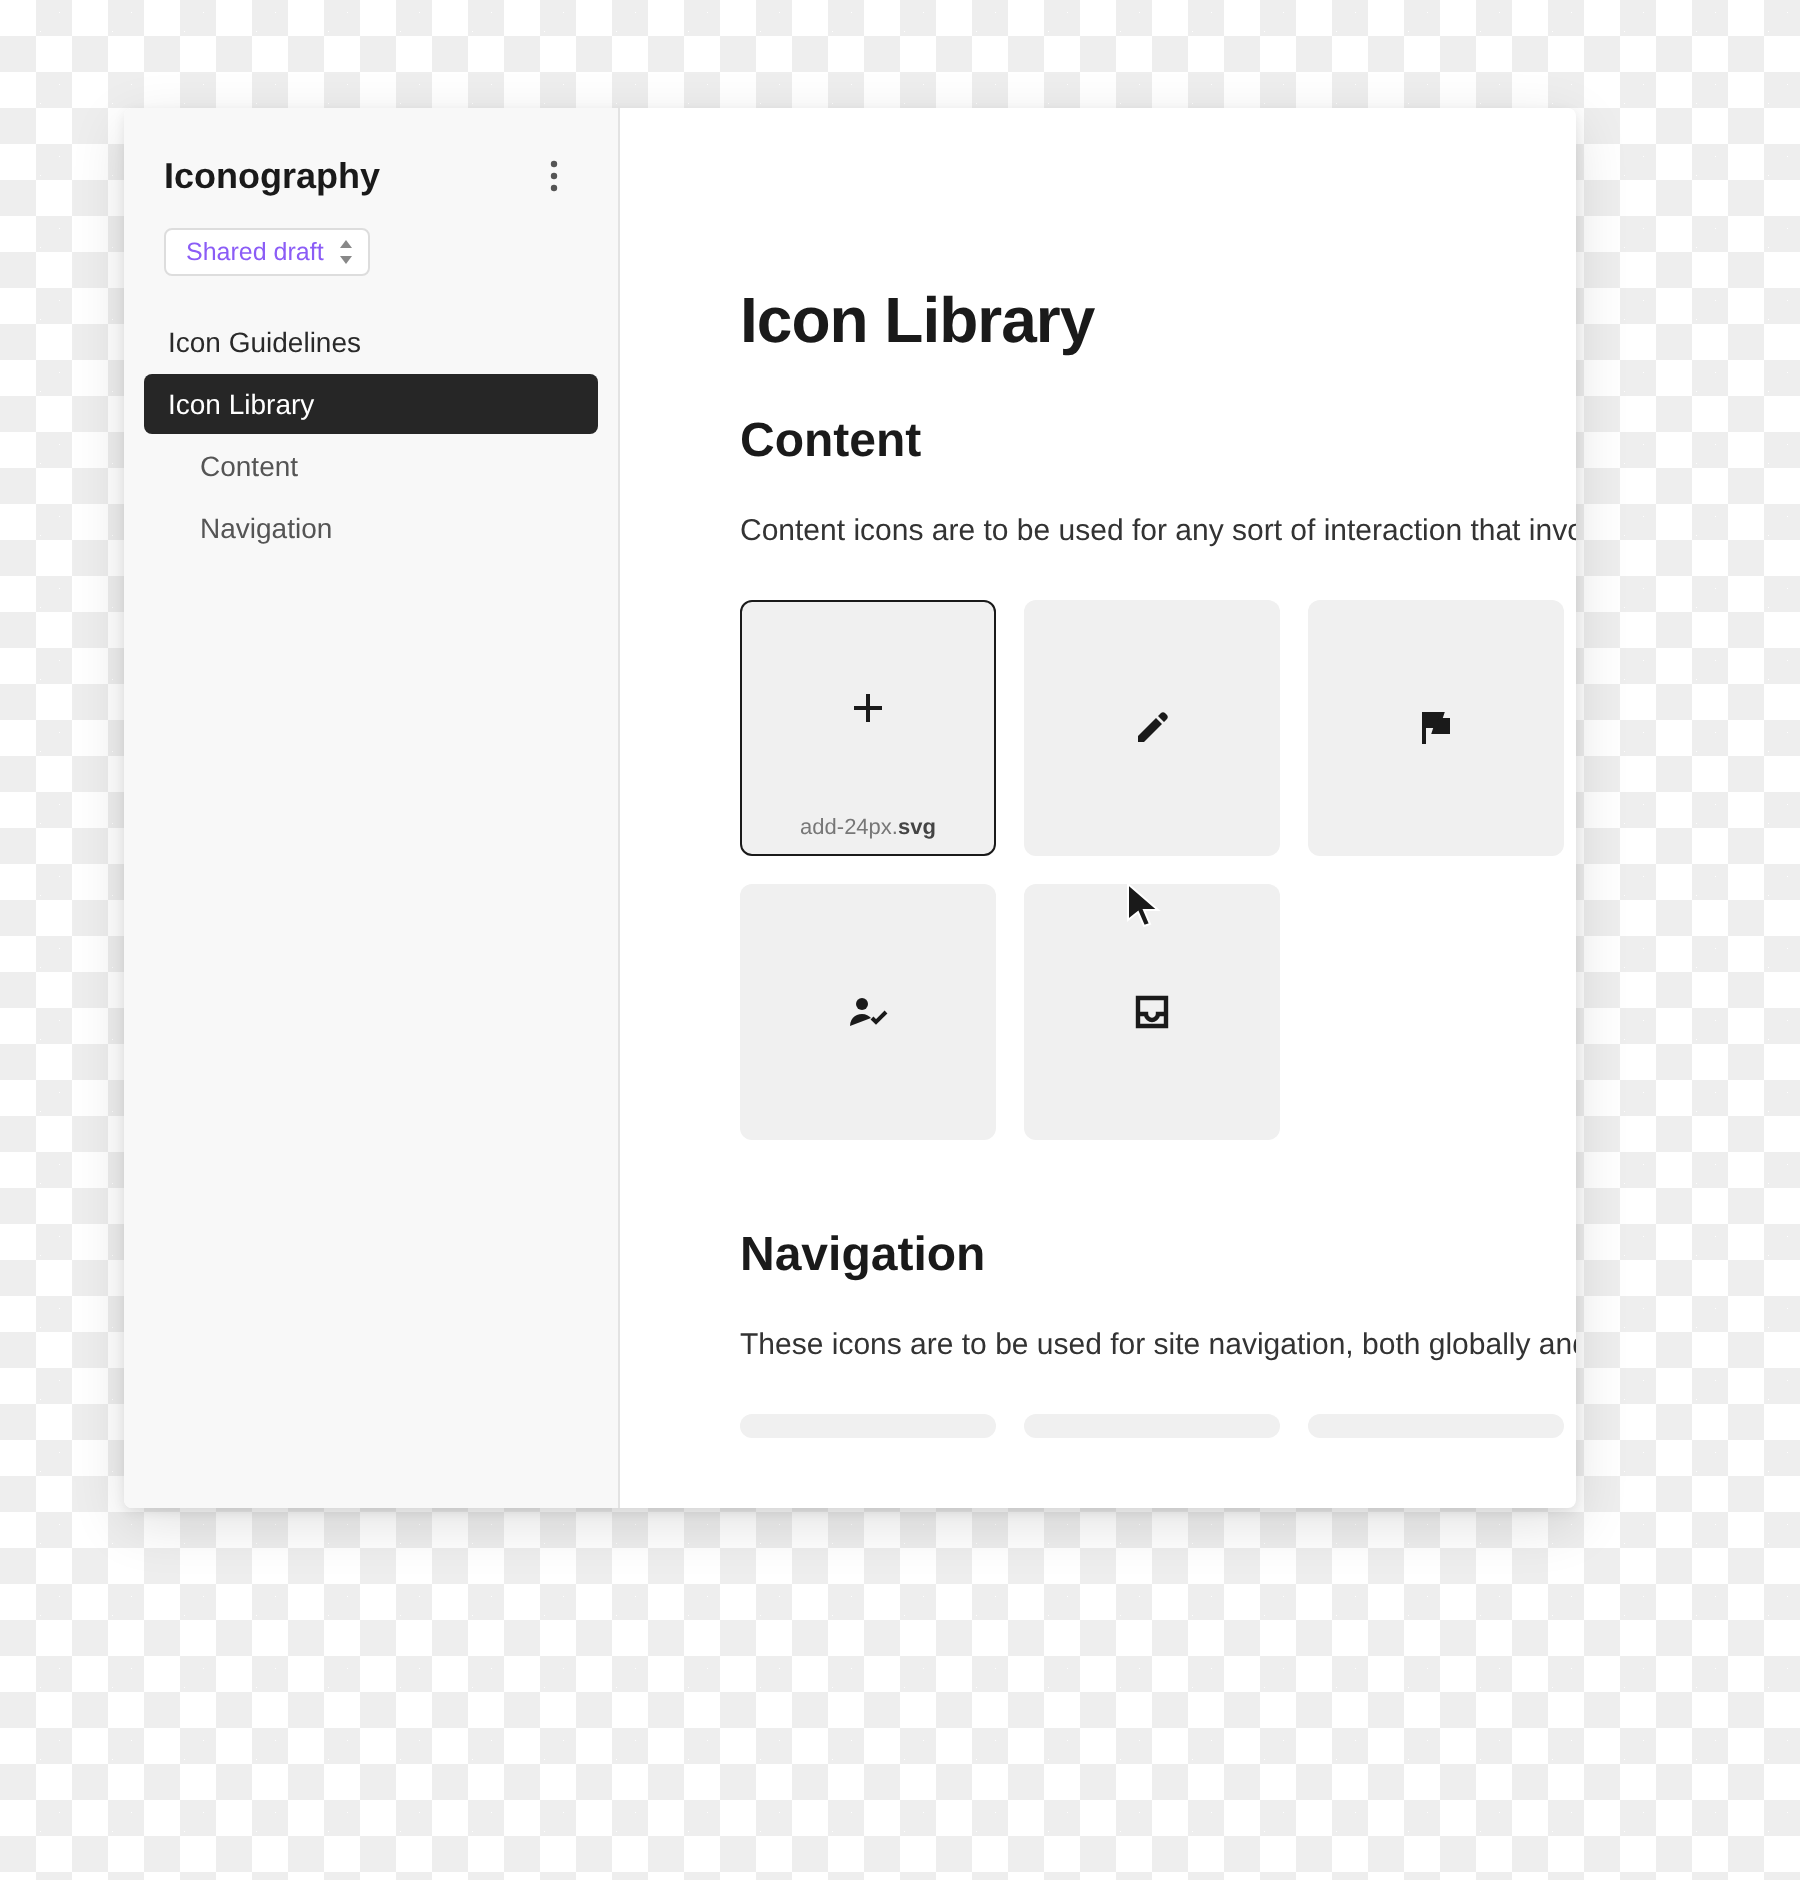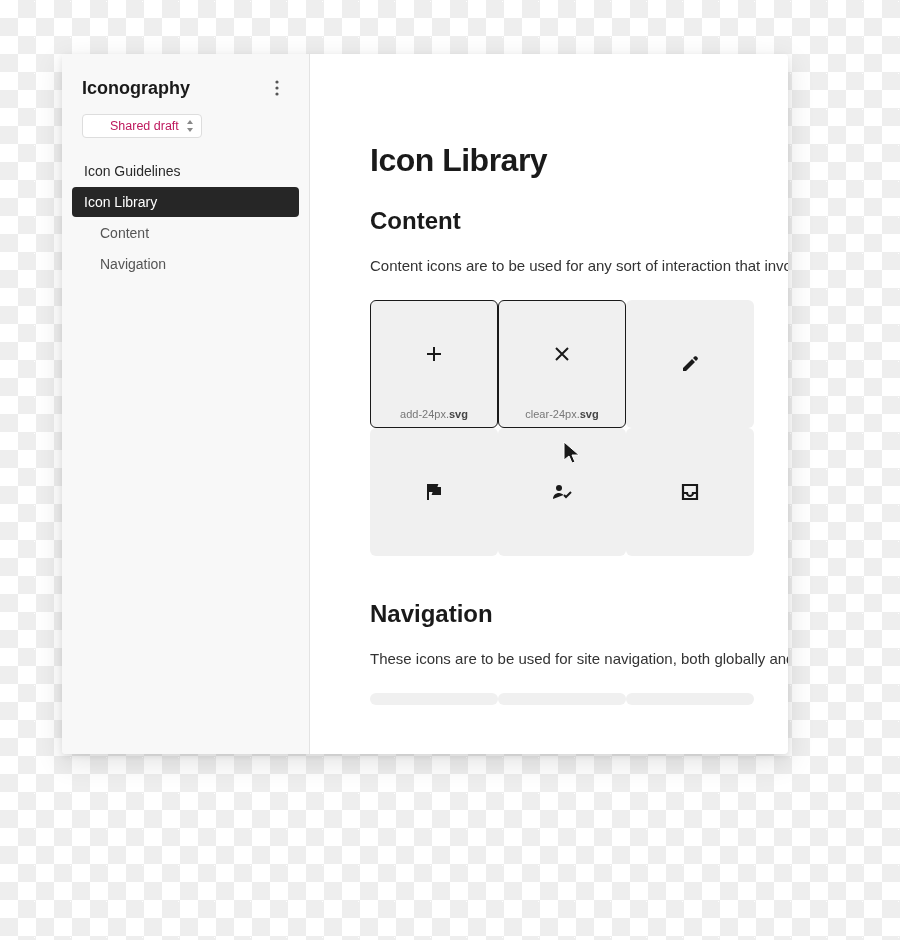--- a/index.html
+++ b/index.html
@@ -55,23 +55,23 @@
       border-radius: 4px;
     }
     .kebab-btn svg { fill: #555; }
     .status-select {
       margin: 4px 10px 18px 10px;
       display: inline-flex;
       align-items: center;
       border: 1px solid #ddd;
       border-radius: 4px;
       background: #fff;
-      padding: 4px 6px 4px 27px;
+      padding: 4px 6px 4px 10px;
       font-size: 12.5px;
-      color: #be185d;
+      color: #8b5cf6;
       cursor: pointer;
     }
     .status-select svg { margin-left: 6px; fill: #888; }
     .nav-list { list-style: none; }
     .nav-item {
       font-size: 14px;
       padding: 7px 12px;
       color: #2a2a2a;
       border-radius: 4px;
       cursor: pointer;
@@ -108,20 +108,21 @@
     }
     .section-desc {
       font-size: 15px;
       color: #333;
       margin-bottom: 26px;
       white-space: nowrap;
     }
     .icon-grid {
       display: grid;
       grid-template-columns: repeat(3, 128px);
+      gap: 14px;
       margin-bottom: 44px;
     }
     .icon-tile {
       height: 128px;
       background: #f0f0f0;
       border-radius: 6px;
       display: flex;
       flex-direction: column;
       align-items: center;
       justify-content: center;
@@ -194,28 +195,20 @@
       <div class="icon-tile hovered">
         <span class="tile-glyph">
           <svg width="16" height="16" viewBox="0 0 16 16">
               <rect x="7" y="1" width="2" height="14"></rect>
               <rect x="1" y="7" width="14" height="2"></rect>
             </svg>
         </span>
         <span class="tile-label"><span>add-24px.</span><b>svg</b></span>
       </div>
 
-      <div class="icon-tile hovered">
-        <span class="tile-glyph">
-          <svg width="14" height="14" viewBox="0 0 14 14">
-              <path d="M1 1 L13 13 M13 1 L1 13" stroke="#1a1a1a" stroke-width="2" fill="none"></path>
-            </svg>
-        </span>
-        <span class="tile-label"><span>clear-24px.</span><b>svg</b></span>
-      </div>
 
       <div class="icon-tile">
         <span class="tile-glyph">
           <svg width="18" height="18" viewBox="0 0 18 18">
               <path d="M2 13 L11 4 L14 7 L5 16 L2 16 Z M12 3 L13.5 1.5 C14 1 15 1 15.5 1.5 L16.5 2.5 C17 3 17 4 16.5 4.5 L15 6 Z"></path>
             </svg>
         </span>
       </div>
 
       <div class="icon-tile">

